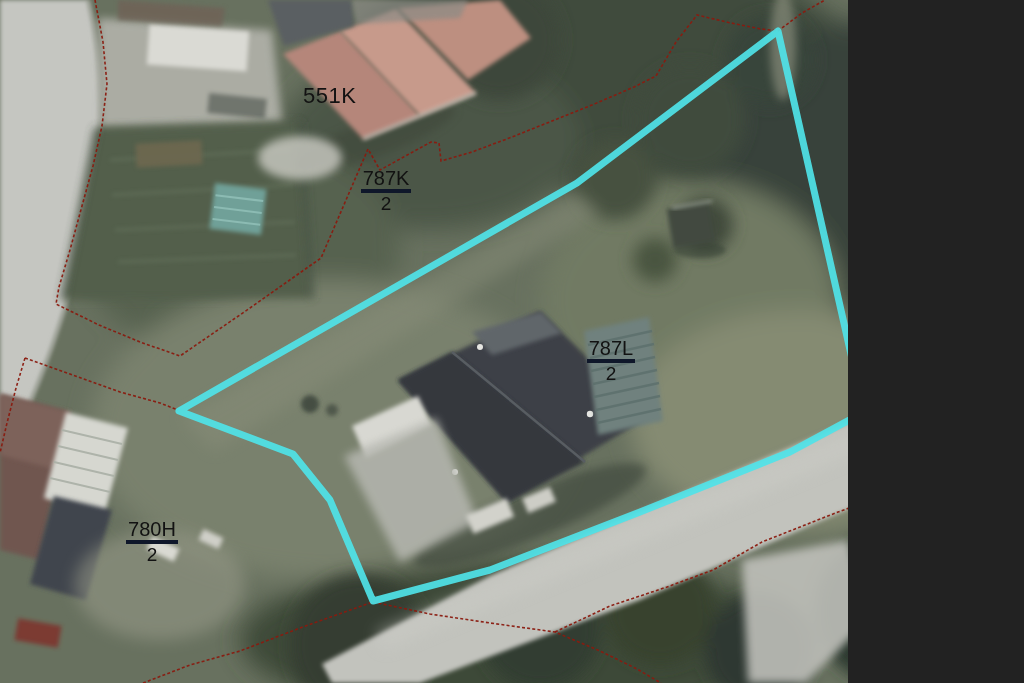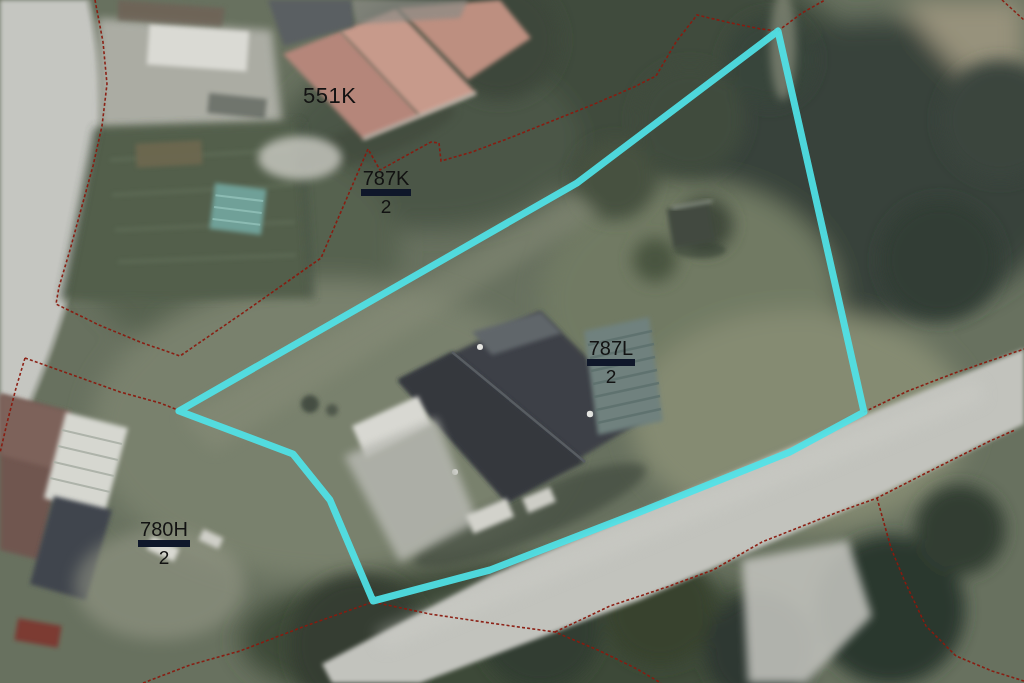--- a/index.html
+++ b/index.html
@@ -1,33 +1,33 @@
 <!DOCTYPE html>
 <html><head>
 <meta charset="utf-8">
 <style>
   html,body{margin:0;padding:0;background:#222;}
   .stage{
-    position:relative;width:1024px;height:683px;overflow:hidden;
+    position:relative;width:848px;height:683px;overflow:hidden;
     background:#68715f;font-family:"Liberation Sans",sans-serif;
     cursor:crosshair;
   }
   .stage svg{position:absolute;left:0;top:0;width:1024px;height:683px;display:block;}
   
   .redline{fill:none;stroke-width:1.6;stroke-dasharray:3 2.2;opacity:.95;}
   .highlight{fill:none;stroke-width:7;stroke-linejoin:round;stroke-linecap:round;opacity:.92;}
   
   .plabel{
     position:absolute;color:#121212;text-align:center;line-height:1.02;
     font-family:"Liberation Sans",sans-serif;font-weight:400;
     text-rendering:optimizeLegibility;white-space:nowrap;user-select:none;
   }
   .plabel.plain{font-size:22px;letter-spacing:.5px;}
   .plabel.frac{font-size:20px;width:56px;}
-  .plabel.frac .num{display:inline-block;border-bottom:7px solid #0f172a;padding:0 2px 1px;}
+  .plabel.frac .num{display:inline-block;border-bottom:4px solid #0f172a;padding:0 2px 1px;}
   .plabel.frac .den{font-size:19px;padding-top:1px;}
 </style>
 </head>
 <body>
 
 <div class="stage">
 
   <svg viewBox="0 0 1024 683" aria-hidden="true">
     <defs>
       <filter id="b2" x="-30%" y="-30%" width="160%" height="160%">
@@ -195,18 +195,18 @@
   <div class="plabel frac" style="left: 358px; top: 168px;">
     <div class="num">787K</div>
     <div class="den">2</div>
   </div>
 
   <div class="plabel frac" style="left: 539px; top: 338px; margin-left: 44px;">
     <div class="num">787L</div>
     <div class="den">2</div>
   </div>
 
-  <div class="plabel frac" style="left: 136px; top: 519px;">
+  <div class="plabel frac" style="left: 124px; top: 519px;">
     <div class="num">780H</div>
     <div class="den">2</div>
   </div>
 
 </div>
 
 </body></html>

